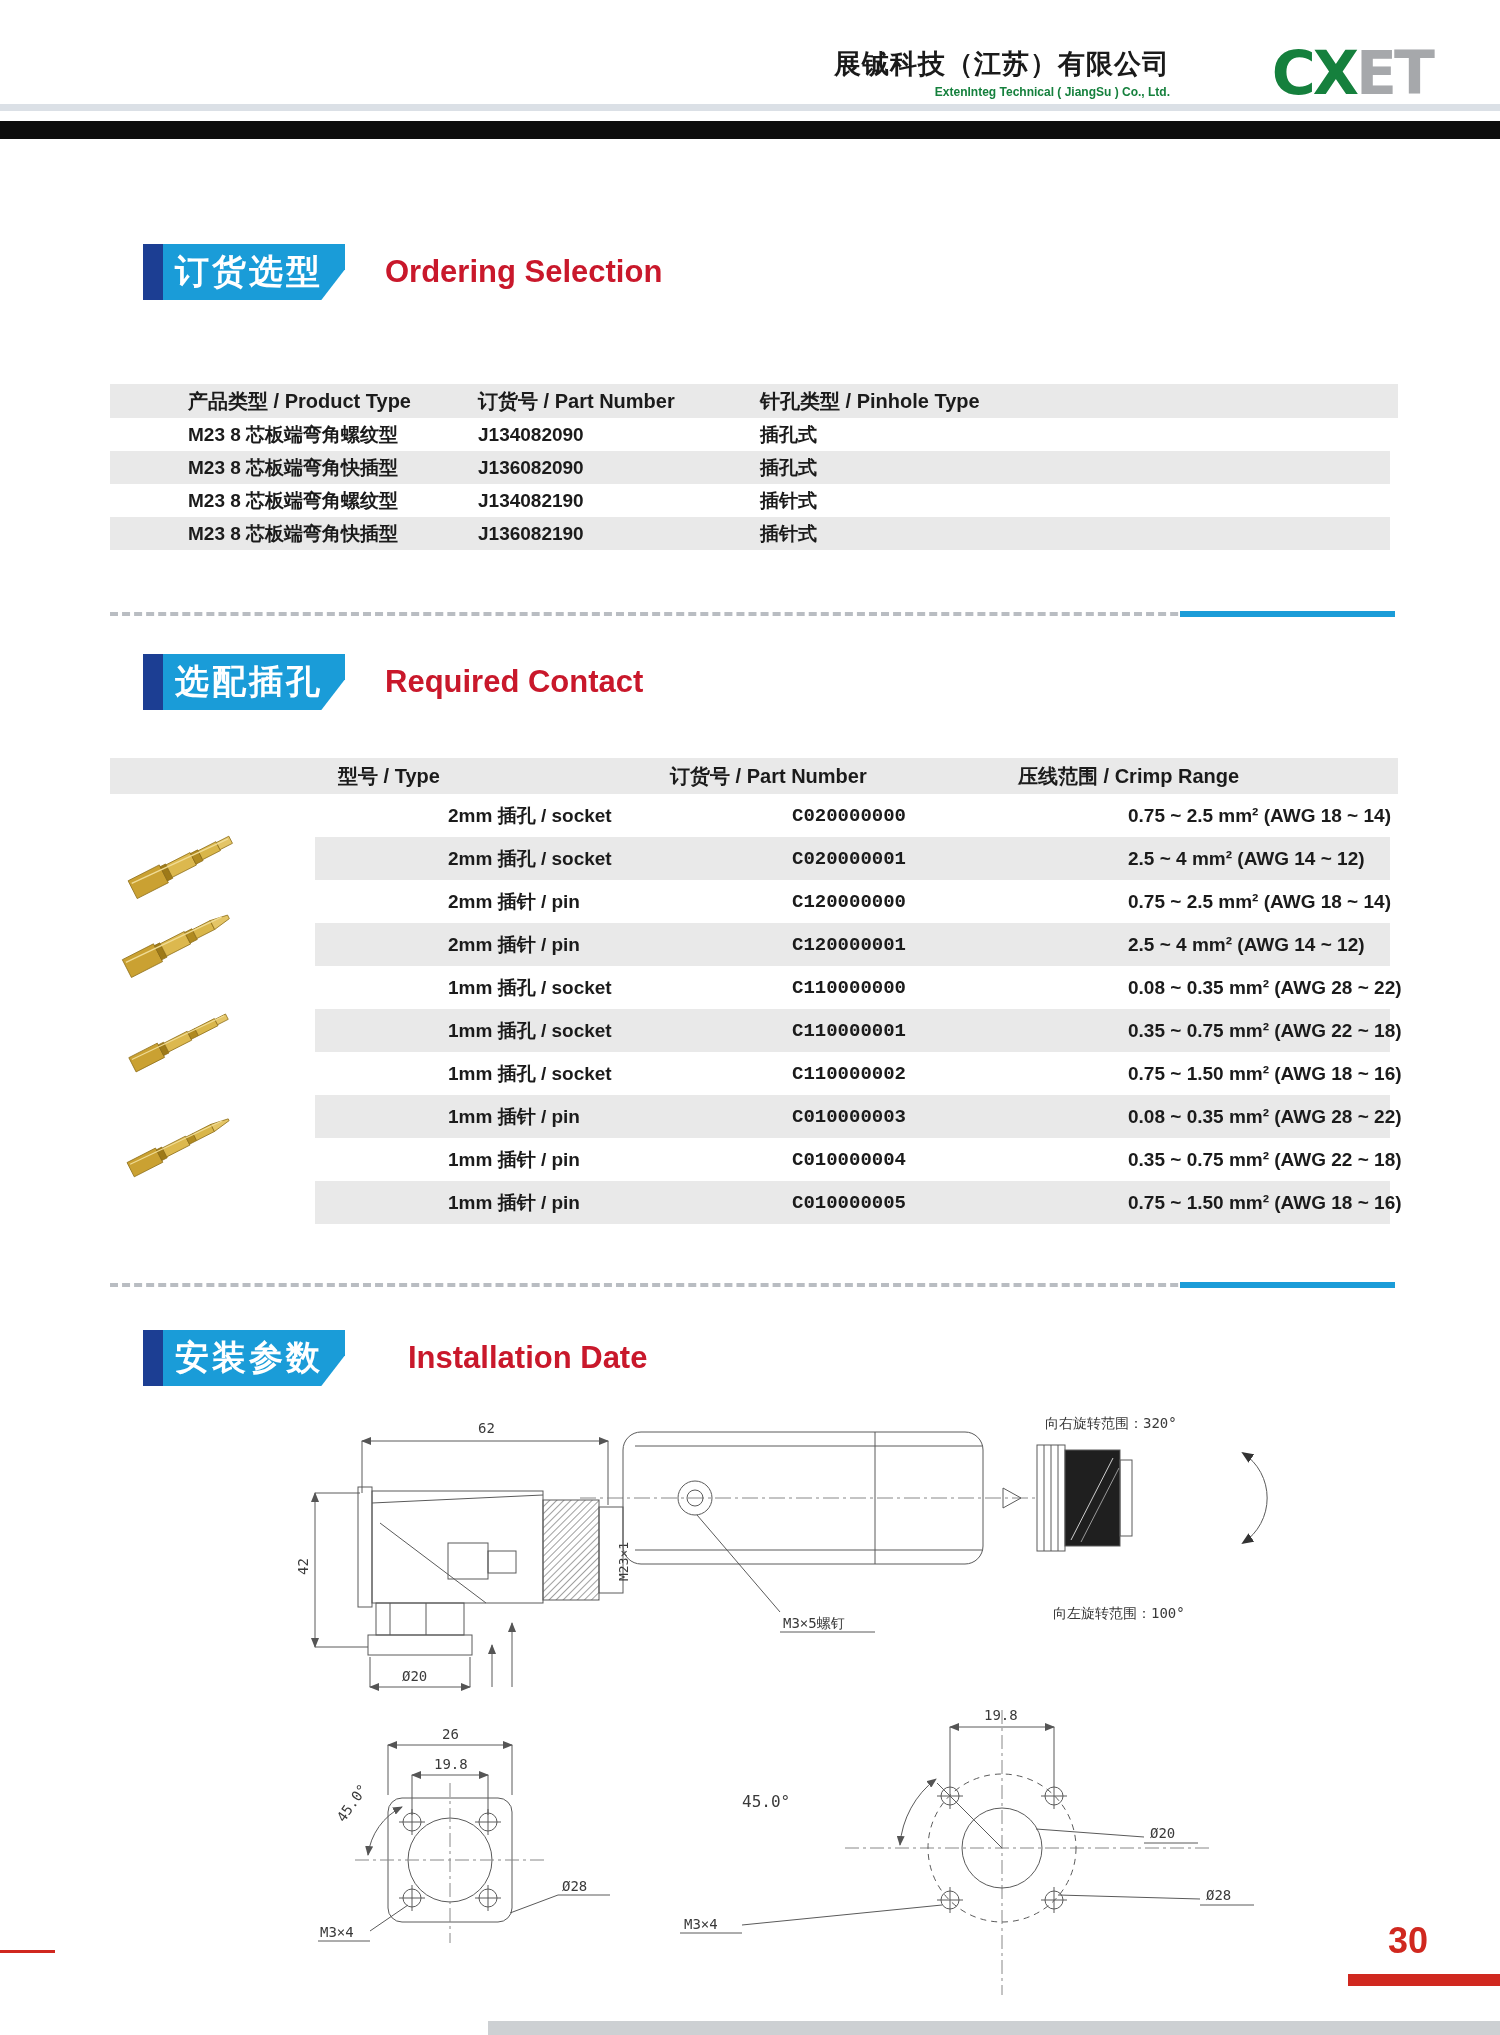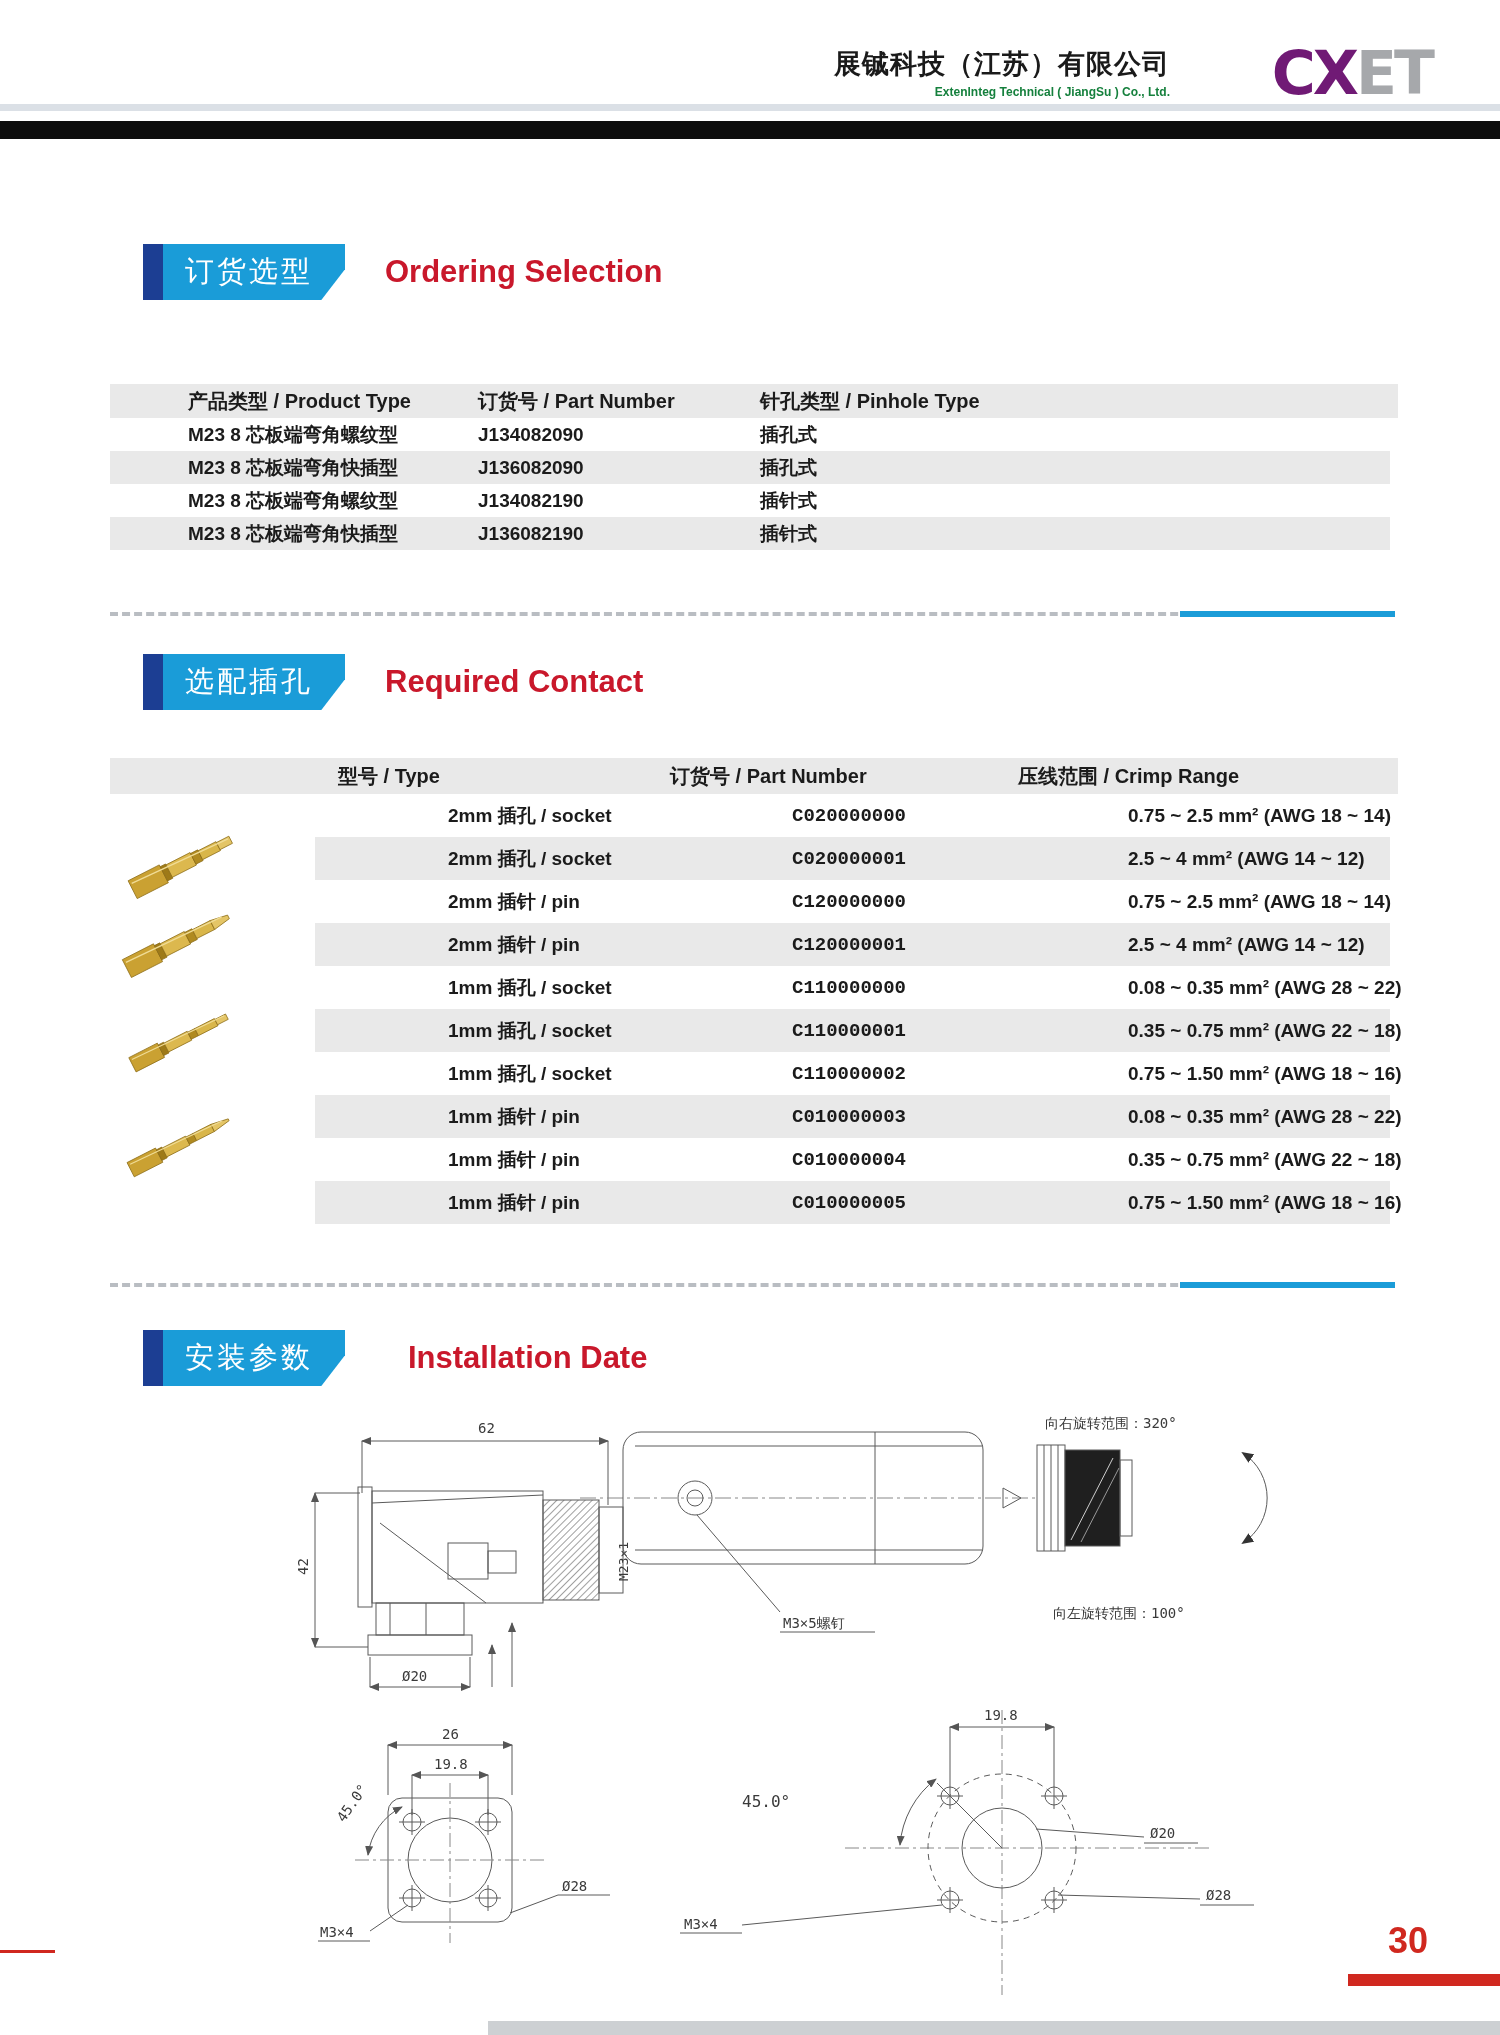--- a/index.html
+++ b/index.html
@@ -7,31 +7,31 @@
     width:1500px;height:2035px;position:relative;background:#ffffff;
     font-family:"Liberation Sans","DejaVu Sans",sans-serif;color:#1b1b1b;
     overflow:hidden;
   }
   
   .company{position:absolute;top:46px;right:330px;text-align:right;}
   .company .cn{font-size:27px;font-weight:700;color:#1a1a1a;letter-spacing:1px;}
   .company .en{font-size:12px;font-weight:600;color:#15803d;margin-top:3px;}
   .logo{position:absolute;top:38px;right:68px;font-size:60px;font-weight:800;letter-spacing:-3px;
         font-family:"DejaVu Sans",sans-serif;}
-  .logo .p1{color:#701a75;}
+  .logo .p1{color:#15803d;}
   .logo .p2{color:#a6a8ab;}
   .hdr-lightbar{position:absolute;left:0;top:104px;width:1500px;height:7px;background:#dbe0e6;}
   .hdr-blackbar{position:absolute;left:0;top:121px;width:1500px;height:18px;background:#0d0d0d;}
   
   .sec{position:absolute;left:143px;height:56px;}
   .sec .navy{position:absolute;left:0;top:0;width:20px;height:56px;background:#1c3e93;}
   .sec .blue{position:absolute;left:20px;top:0;width:182px;height:56px;background:#1a9cd8;
      clip-path:polygon(0 0,100% 0,100% 45%,87% 100%,0 100%);
      display:flex;align-items:center;justify-content:center;}
-  .sec .blue span{color:#fff;font-size:29px;font-weight:400;letter-spacing:3px;padding-right:10px;}
+  .sec .blue span{color:#fff;font-size:34px;font-weight:700;letter-spacing:3px;padding-right:10px;}
   .sec-title{position:absolute;left:385px;height:56px;line-height:56px;
      color:#c9182b;font-size:31px;font-weight:800;}
   
   .divider{position:absolute;left:110px;width:1285px;height:0;border-top:4px dashed #b9bdc2;}
   .divider .blueseg{position:absolute;right:0;top:-5px;width:215px;height:6px;background:#1b9cd8;}
   
   .tbl{position:absolute;left:110px;width:1280px;}
   .trow{position:relative;width:100%;}
   .trow .cell{position:absolute;top:0;height:100%;display:flex;align-items:center;
       font-size:19px;font-weight:600;color:#1b1b1b;white-space:nowrap;}

